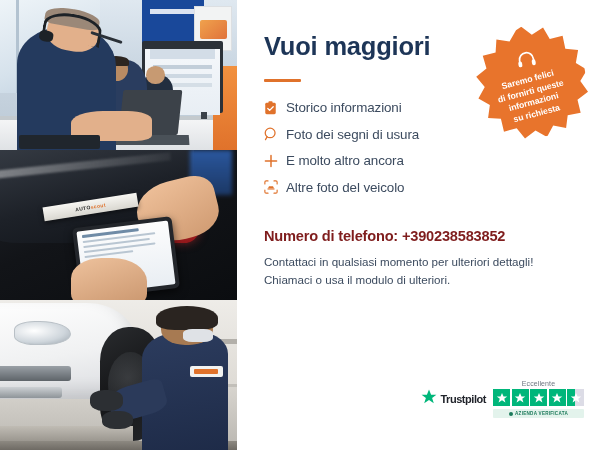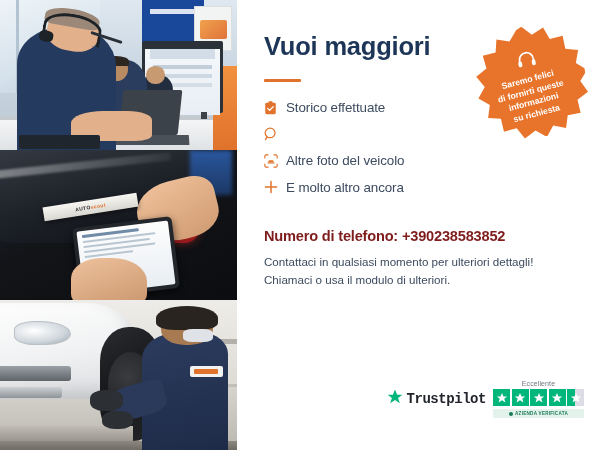--- a/index.html
+++ b/index.html
@@ -447,25 +447,24 @@
     display: flex;
     align-items: center;
     gap: 7px;
   }
   .tp-logo {
     display: flex;
     align-items: center;
     gap: 3px;
   }
   .tp-name {
-    font-size: 14px;
+    font-size: 11px;
     font-weight: bold;
     color: #21242b;
     letter-spacing: -0.45px;
-    font-family: Liberation Mono, monospace;
   }
   .tp-rating { display: flex; flex-direction: column; align-items: center; }
   .tp-excellent {
     font-size: 7px;
     color: #6d7580;
     margin-bottom: 2px;
     letter-spacing: .1px;
   }
   .tp-stars { display: flex; gap: 1.5px; }
   .tp-star {
@@ -605,54 +604,55 @@
     <div class="features">
 
       <div class="feature">
         <span class="feature-icon">
           <svg width="13" height="14" viewBox="0 0 14 16">
             <rect x="1" y="2" width="12" height="13" rx="1.6" fill="#e0722b"></rect>
             <rect x="4.6" y="0.4" width="4.8" height="3" rx="1" fill="#e0722b"></rect>
             <path d="M3.9 8.6l2.1 2.1 4.1-4.2" stroke="#ffffff" stroke-width="1.5" fill="none" stroke-linecap="round" stroke-linejoin="round"></path>
           </svg>
         </span>
-        <span class="feature-label">Storico effettuate</span>
+        <span class="feature-label">Storico informazioni</span>
       </div>
 
 
       <div class="feature">
         <span class="feature-icon">
           <svg width="13" height="14" viewBox="0 0 14 15" fill="none">
             <ellipse cx="6.6" cy="6.4" rx="5.3" ry="5.1" stroke="#e0722b" stroke-width="1.35"></ellipse>
             <path d="M3.3 10.6L1.6 13.6" stroke="#e0722b" stroke-width="1.35" stroke-linecap="round"></path>
           </svg>
         </span>
+        <span class="feature-label">Foto dei segni di usura</span>
+      </div>
+
+      <div class="feature">
+        <span class="feature-icon">
+          <svg width="14" height="14" viewBox="0 0 16 16">
+            <path d="M8 1.6v12.8M1.6 8h12.8" stroke="#e0722b" stroke-width="1.7" stroke-linecap="round"></path>
+          </svg>
+        </span>
+        <span class="feature-label">E molto altro ancora</span>
       </div>
 
       <div class="feature">
         <span class="feature-icon">
           <svg width="14" height="14" viewBox="0 0 16 16" fill="none">
             <path d="M1 4.6V2.4c0-.8.6-1.4 1.4-1.4h2.2" stroke="#e0722b" stroke-width="1.3" stroke-linecap="round"></path>
             <path d="M15 4.6V2.4c0-.8-.6-1.4-1.4-1.4h-2.2" stroke="#e0722b" stroke-width="1.3" stroke-linecap="round"></path>
             <path d="M1 11.4v2.2c0 .8.6 1.4 1.4 1.4h2.2" stroke="#e0722b" stroke-width="1.3" stroke-linecap="round"></path>
             <path d="M15 11.4v2.2c0 .8-.6 1.4-1.4 1.4h-2.2" stroke="#e0722b" stroke-width="1.3" stroke-linecap="round"></path>
             <path d="M4 9.6h8v1.3H4z" fill="#e0722b"></path>
             <path d="M4.6 9.4l1.1-2.2h4.6l1.1 2.2" fill="#e0722b"></path>
           </svg>
         </span>
         <span class="feature-label">Altre foto del veicolo</span>
-      </div>
-
-      <div class="feature">
-        <span class="feature-icon">
-          <svg width="14" height="14" viewBox="0 0 16 16">
-            <path d="M8 1.6v12.8M1.6 8h12.8" stroke="#e0722b" stroke-width="1.7" stroke-linecap="round"></path>
-          </svg>
-        </span>
-        <span class="feature-label">E molto altro ancora</span>
       </div>
 
     </div>
 
     <div class="phone-block">
       <div class="phone-line">
         <span>Numero di telefono:</span>
         <span>+390238583852</span>
       </div>
       <div class="phone-sub">

